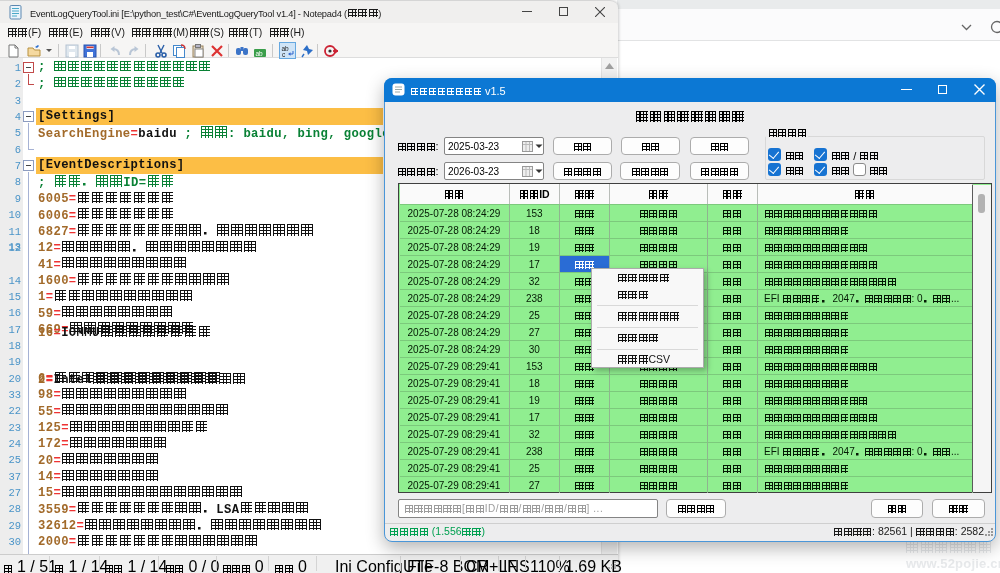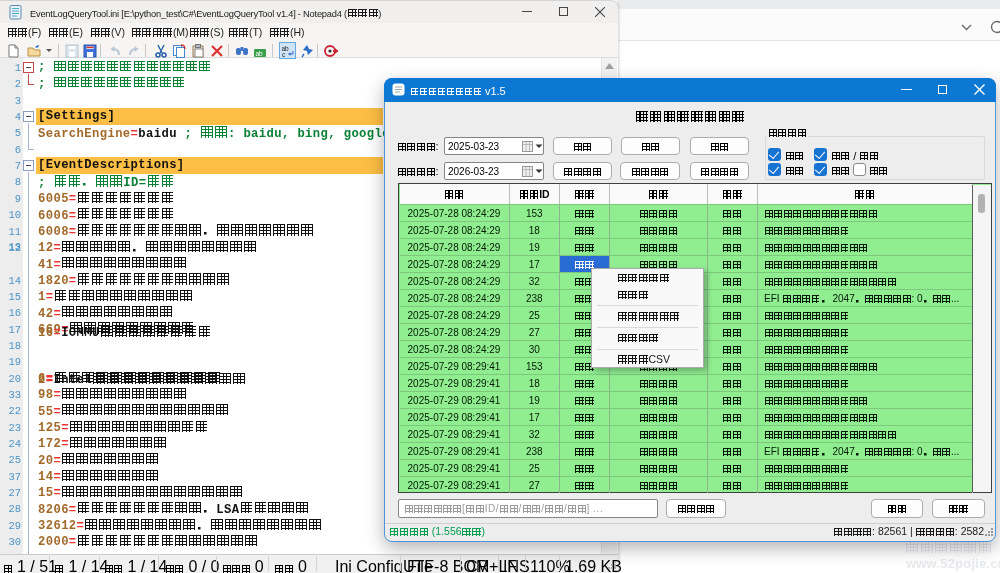--- a/index.html
+++ b/index.html
@@ -230,38 +230,38 @@
 <div class="fb" style="top:159.6px"></div>
 <div class="fl" style="left:28px;top:171.6px;height:382.4px"></div>
 <div class="el" style="top:59.4px;height:16.34px;line-height:16.34px"><span class="cm">; <span class="j" style="font-size:13.2px"><i></i><i></i><i></i><i></i><i></i><i></i><i></i><i></i><i></i><i></i><i></i><i></i></span></span></div>
 <div class="el" style="top:75.7px;height:16.34px;line-height:16.34px"><span class="cm">; <span class="j" style="font-size:13.2px"><i></i><i></i><i></i><i></i><i></i><i></i><i></i><i></i><i></i><i></i></span></span></div>
 <div class="el" style="top:108.4px;height:16.34px;line-height:16.34px"><b>[Settings]</b></div>
 <div class="el" style="top:124.8px;height:16.34px;line-height:16.34px"><span class="kw">SearchEngine</span><span class="eq">=</span>baidu <span class="cm">; <span class="j" style="font-size:14px"><i></i><i></i></span>: baidu, bing, google</span></div>
 <div class="el" style="top:157.4px;height:16.34px;line-height:16.34px"><b>[EventDescriptions]</b></div>
 <div class="el" style="top:173.8px;height:16.34px;line-height:16.34px"><span class="cm">; <span class="j" style="font-size:14px"><i></i><i></i><i class="p"></i><i></i><i></i></span>ID=<span class="j" style="font-size:14px"><i></i><i></i></span></span></div>
 <div class="el" style="top:190.1px;height:16.34px;line-height:16.34px"><span class="kw">6005</span><span class="eq">=</span><span class="j" style="font-size:14px"><i></i><i></i><i></i><i></i><i></i><i></i><i></i></span></div>
 <div class="el" style="top:206.5px;height:16.34px;line-height:16.34px"><span class="kw">6006</span><span class="eq">=</span><span class="j" style="font-size:14px"><i></i><i></i><i></i><i></i><i></i><i></i><i></i></span></div>
-<div class="el" style="top:222.8px;height:16.34px;line-height:16.34px"><span class="kw">6008</span><span class="eq">=</span><span class="j" style="font-size:14px"><i></i><i></i><i></i><i></i><i></i><i></i><i></i><i></i><i></i><i class="p"></i><i></i><i></i><i></i><i></i><i></i><i></i><i></i></span></div>
+<div class="el" style="top:222.8px;height:16.34px;line-height:16.34px"><span class="kw">6827</span><span class="eq">=</span><span class="j" style="font-size:14px"><i></i><i></i><i></i><i></i><i></i><i></i><i></i><i></i><i></i><i class="p"></i><i></i><i></i><i></i><i></i><i></i><i></i><i></i></span></div>
 <div class="el" style="top:239.1px;height:16.34px;line-height:16.34px"><span class="kw">12</span><span class="eq">=</span><span class="j" style="font-size:14px"><i></i><i></i><i></i><i></i><i></i><i class="p"></i><i></i><i></i><i></i><i></i><i></i><i></i><i></i><i></i></span></div>
 <div class="el" style="top:255.5px;height:16.34px;line-height:16.34px"><span class="kw">41</span><span class="eq">=</span><span class="j" style="font-size:14px"><i></i><i></i><i></i><i></i><i></i><i></i><i></i><i></i><i></i></span></div>
-<div class="el" style="top:271.8px;height:16.34px;line-height:16.34px"><span class="kw">1820</span><span class="eq">=</span><span class="j" style="font-size:14px"><i></i><i></i><i></i><i></i><i></i><i></i><i></i><i></i><i></i><i></i><i></i></span></div>
+<div class="el" style="top:271.8px;height:16.34px;line-height:16.34px"><span class="kw">1600</span><span class="eq">=</span><span class="j" style="font-size:14px"><i></i><i></i><i></i><i></i><i></i><i></i><i></i><i></i><i></i><i></i><i></i></span></div>
 <div class="el" style="top:288.2px;height:16.34px;line-height:16.34px"><span class="kw">1</span><span class="eq">=</span><span class="j" style="font-size:14px"><i></i><i></i><i></i><i></i><i></i><i></i><i></i><i></i><i></i><i></i></span></div>
-<div class="el" style="top:304.5px;height:16.34px;line-height:16.34px"><span class="kw">42</span><span class="eq">=</span><span class="j" style="font-size:14px"><i></i><i></i><i></i><i></i><i></i><i></i><i></i><i></i></span></div>
+<div class="el" style="top:304.5px;height:16.34px;line-height:16.34px"><span class="kw">59</span><span class="eq">=</span><span class="j" style="font-size:14px"><i></i><i></i><i></i><i></i><i></i><i></i><i></i><i></i></span></div>
 <div class="el" style="top:320.8px;height:16.34px;line-height:16.34px"><span class="kw">669</span><span class="eq">=</span><span class="j" style="font-size:14px"><i></i><i></i><i></i><i></i><i></i><i></i><i></i><i></i><i></i></span></div>
 <div class="el" style="top:324px;height:16.34px;line-height:16.34px"><span class="kw">16</span><span class="eq">=</span>IOMMU<span class="j" style="font-size:14px"><i></i><i></i><i></i><i></i><i></i><i></i><i></i><i></i></span></div>
 <div class="el" style="top:371px;height:16.34px;line-height:16.34px"><span class="kw">2</span><span class="eq">=</span>Intel<span class="j" style="font-size:14px"><i></i><i></i><i></i><i></i><i></i><i></i><i></i><i></i><i></i><i></i><i></i></span></div>
 <div class="el" style="top:369.9px;height:16.34px;line-height:16.34px"><span class="kw">6</span><span class="eq">=</span><span class="j" style="font-size:14px"><i></i><i></i><i></i><i></i><i></i><i></i><i></i><i></i><i></i><i></i><i></i><i></i></span></div>
 <div class="el" style="top:386.2px;height:16.34px;line-height:16.34px"><span class="kw">98</span><span class="eq">=</span><span class="j" style="font-size:14px"><i></i><i></i><i></i><i></i><i></i><i></i><i></i><i></i><i></i></span></div>
 <div class="el" style="top:402.5px;height:16.34px;line-height:16.34px"><span class="kw">55</span><span class="eq">=</span><span class="j" style="font-size:14px"><i></i><i></i><i></i><i></i><i></i><i></i><i></i><i></i><i></i><i></i><i></i><i></i></span></div>
 <div class="el" style="top:418.9px;height:16.34px;line-height:16.34px"><span class="kw">125</span><span class="eq">=</span><span class="j" style="font-size:14px"><i></i><i></i><i></i><i></i><i></i><i></i><i></i><i></i><i></i><i></i></span></div>
 <div class="el" style="top:435.2px;height:16.34px;line-height:16.34px"><span class="kw">172</span><span class="eq">=</span><span class="j" style="font-size:14px"><i></i><i></i><i></i><i></i><i></i><i></i><i></i></span></div>
 <div class="el" style="top:451.6px;height:16.34px;line-height:16.34px"><span class="kw">20</span><span class="eq">=</span><span class="j" style="font-size:14px"><i></i><i></i><i></i><i></i><i></i><i></i><i></i></span></div>
 <div class="el" style="top:467.9px;height:16.34px;line-height:16.34px"><span class="kw">14</span><span class="eq">=</span><span class="j" style="font-size:14px"><i></i><i></i><i></i><i></i><i></i><i></i><i></i></span></div>
 <div class="el" style="top:484.2px;height:16.34px;line-height:16.34px"><span class="kw">15</span><span class="eq">=</span><span class="j" style="font-size:14px"><i></i><i></i><i></i><i></i><i></i><i></i><i></i><i></i><i></i><i></i><i></i><i></i><i></i></span></div>
-<div class="el" style="top:500.6px;height:16.34px;line-height:16.34px"><span class="kw">8206</span><span class="eq">=</span><span class="j" style="font-size:14px"><i></i><i></i><i></i><i></i><i></i><i></i><i></i><i></i><i></i><i class="p"></i></span>LSA<span class="j" style="font-size:14px"><i></i><i></i><i></i><i></i><i></i></span></div>
+<div class="el" style="top:500.6px;height:16.34px;line-height:16.34px"><span class="kw">3559</span><span class="eq">=</span><span class="j" style="font-size:14px"><i></i><i></i><i></i><i></i><i></i><i></i><i></i><i></i><i></i><i class="p"></i></span>LSA<span class="j" style="font-size:14px"><i></i><i></i><i></i><i></i><i></i></span></div>
 <div class="el" style="top:516.9px;height:16.34px;line-height:16.34px"><span class="kw">32612</span><span class="eq">=</span><span class="j" style="font-size:14px"><i></i><i></i><i></i><i></i><i></i><i></i><i></i><i></i><i class="p"></i><i></i><i></i><i></i><i></i><i></i><i></i><i></i><i></i></span></div>
 <div class="el" style="top:533.3px;height:16.34px;line-height:16.34px"><span class="kw">2000</span><span class="eq">=</span><span class="j" style="font-size:14px"><i></i><i></i><i></i><i></i><i></i><i></i><i></i><i></i><i></i><i></i><i></i><i></i><i></i></span></div>
 <div class="abs" style="left:66px;top:551.5px;width:120px;height:2.5px;overflow:hidden;color:#111">
     <div style="font-size:14px" class="j"></div>
   </div>
 <div id="npstat" class="abs"></div>
 <div class="st" style="left:3px"><span class="j" style="font-size:9.5px"><i></i></span> 1 / 51</div>
 <div class="st" style="left:54.5px"><span class="j" style="font-size:9.5px"><i></i></span> 1 / 14</div>
 <div class="st" style="left:104px"><span class="j" style="font-size:9.5px"><i></i><i></i></span> 1 / 14</div>
 <div class="st" style="left:165px"><span class="j" style="font-size:9.5px"><i></i><i></i></span> 0 / 0</div>

